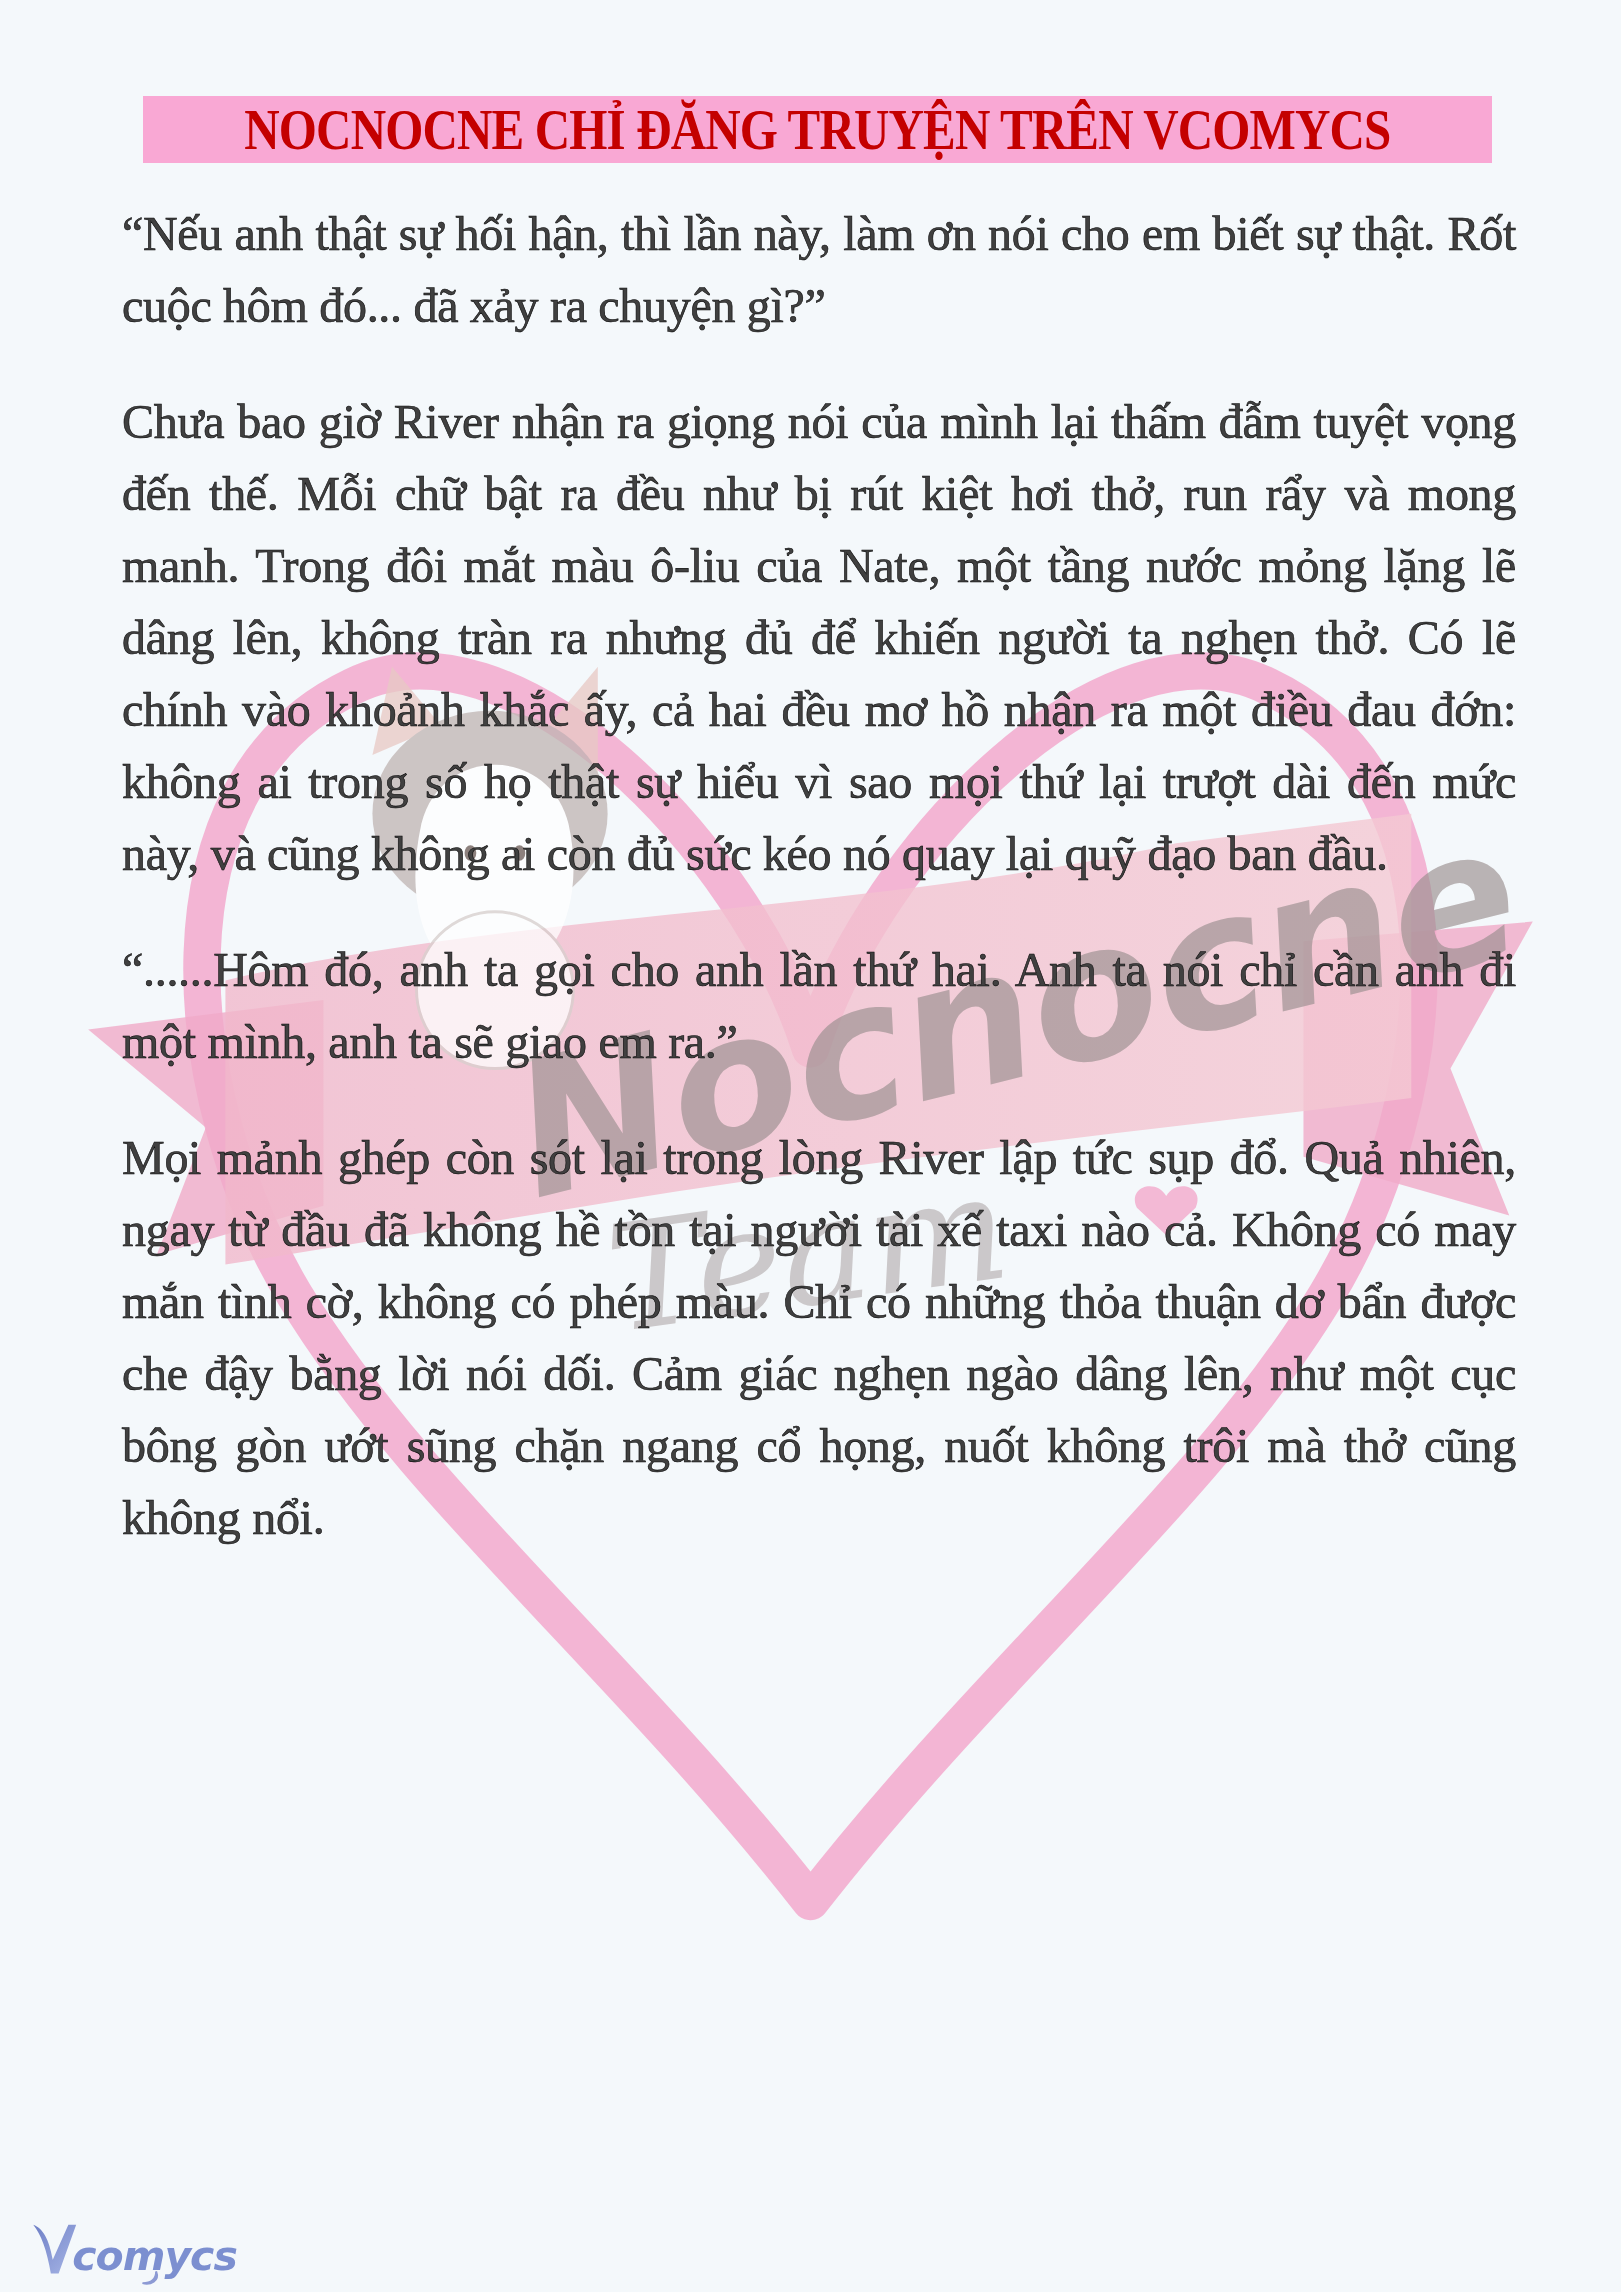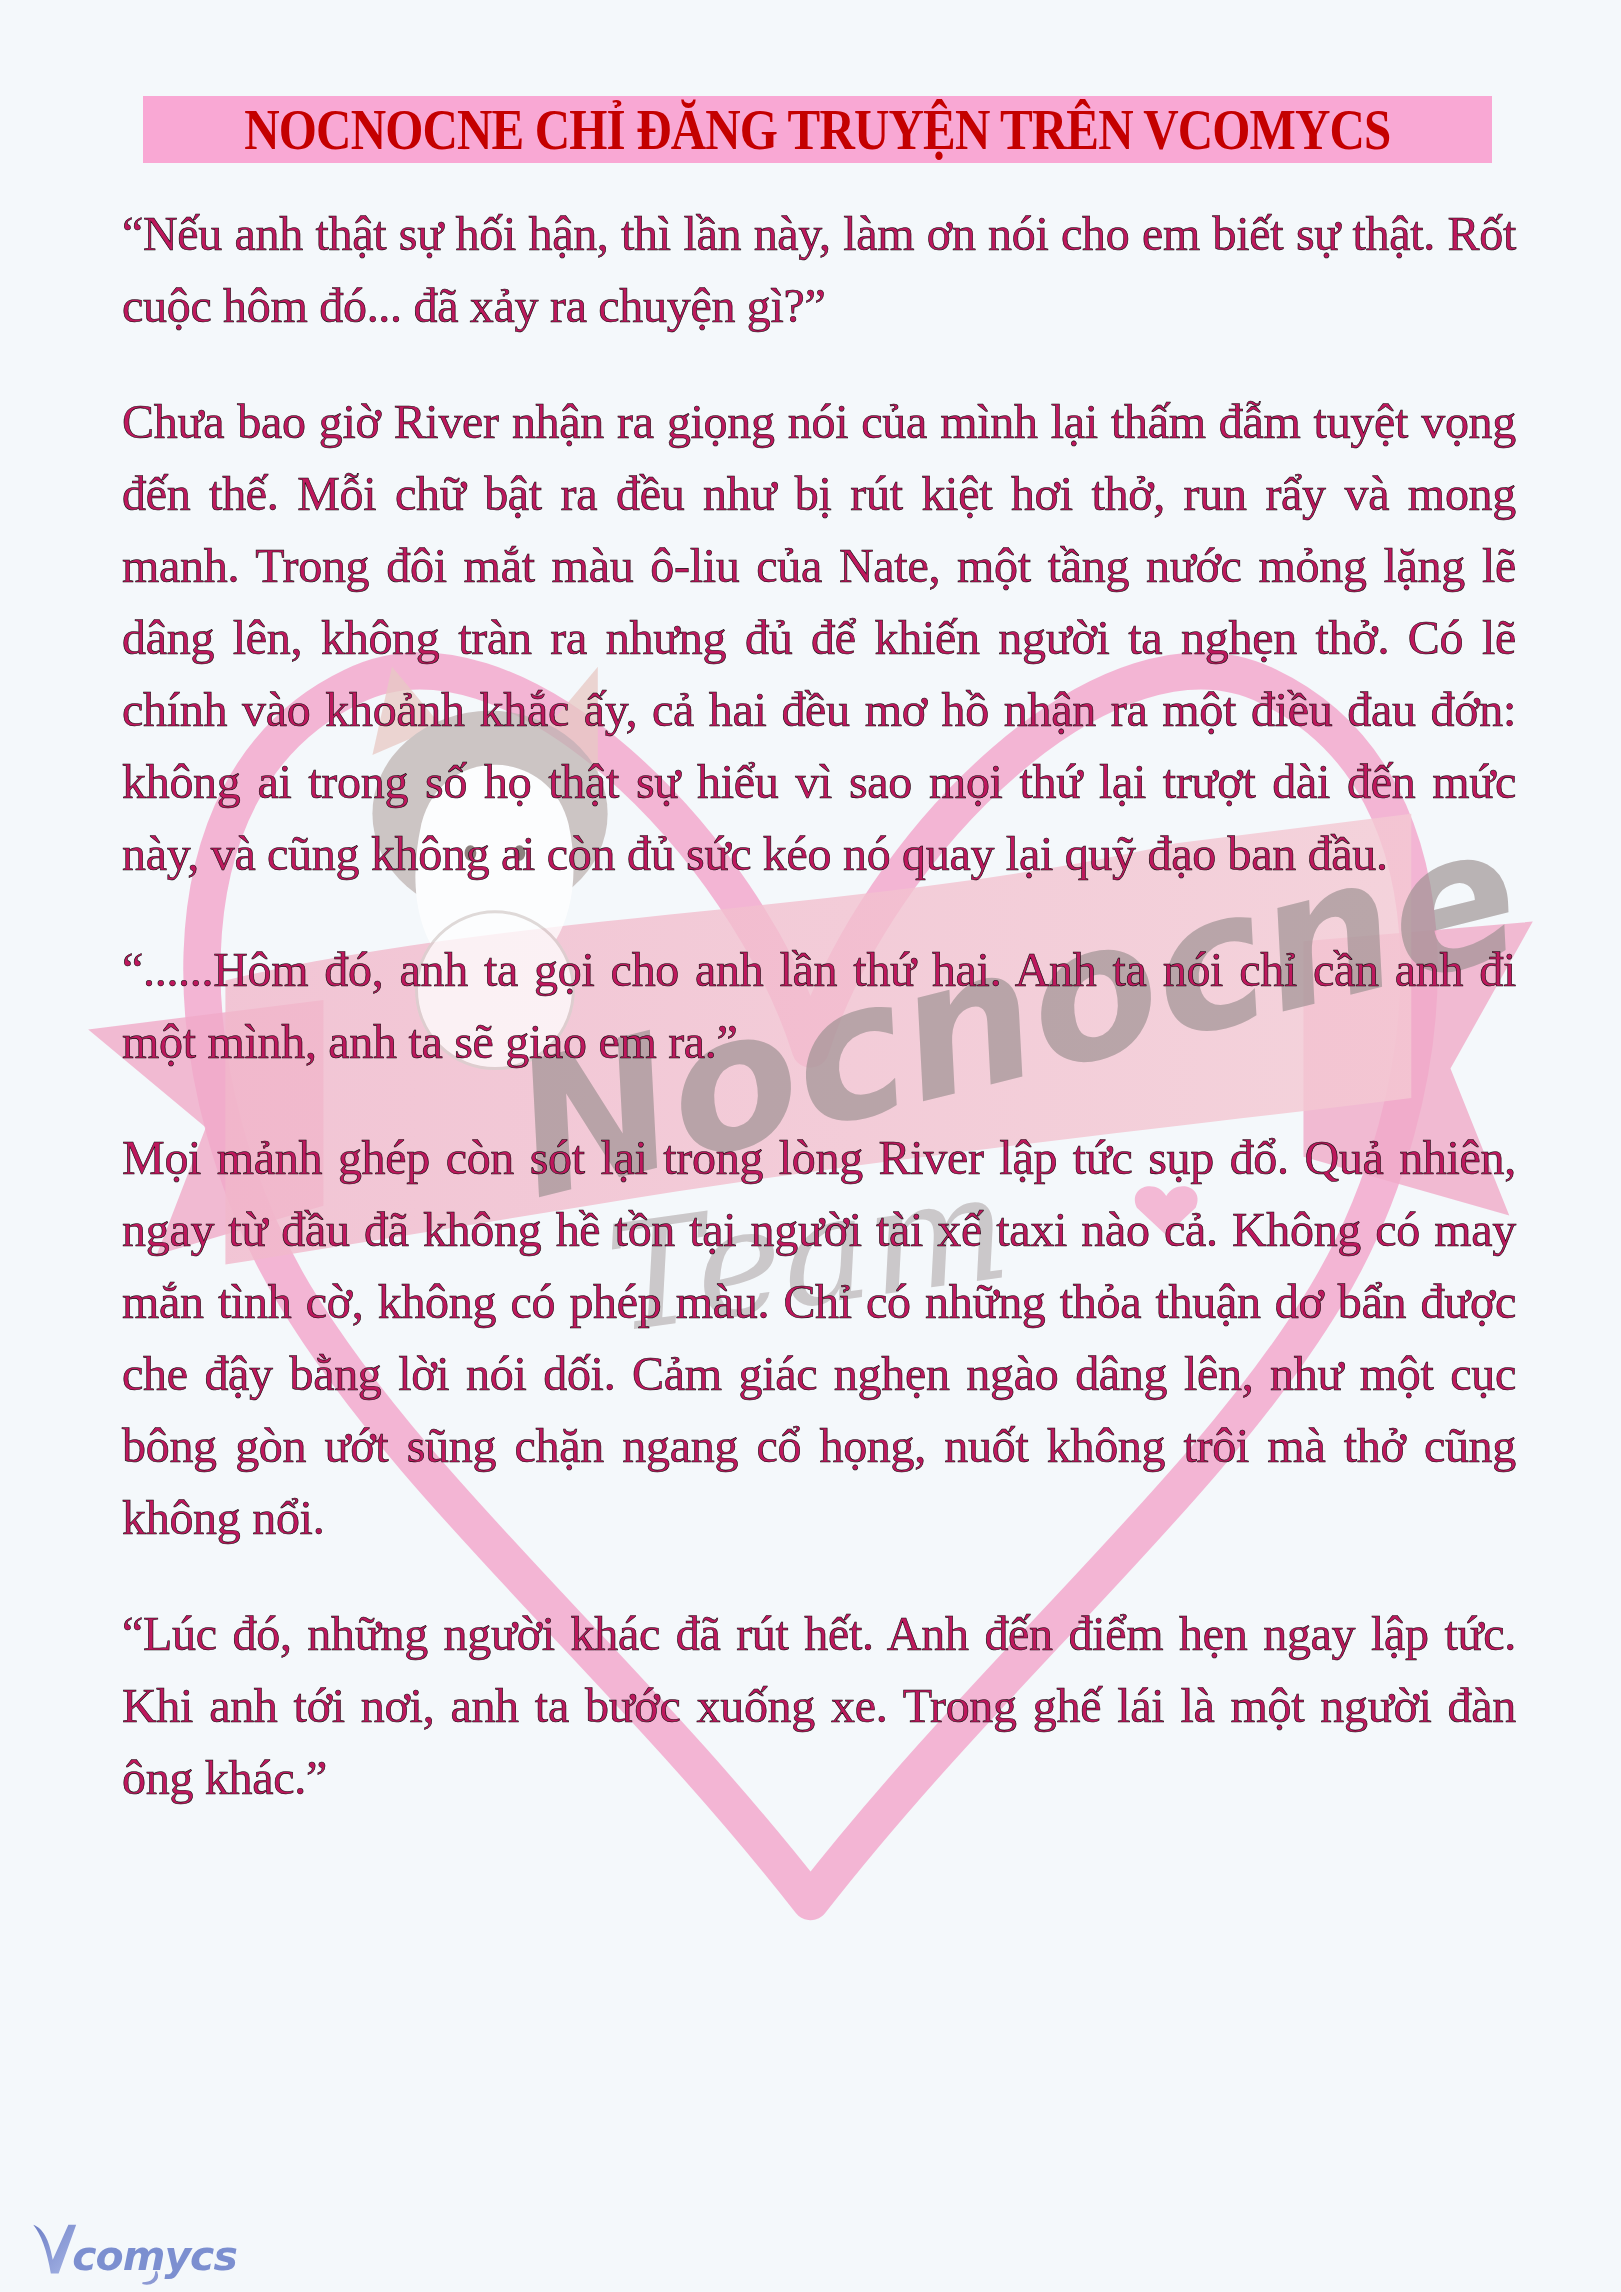--- a/index.html
+++ b/index.html
@@ -46,21 +46,21 @@
     transform: scaleX(0.86);
     transform-origin: center;
     margin: 0;
   }
   .content {
     position: absolute;
     left: 122px;
     top: 198px;
     width: 1394px;
     z-index: 2;
-    color: #be185d;
+    color: #404040;
   }
   .para {
     font-family: "Liberation Serif", "DejaVu Serif", serif;
     font-size: 48px;
     line-height: 72px;
     text-align: justify;
     text-align-last: left;
     margin: 0 0 44px 0;
     font-weight: 500;
     letter-spacing: -0.3px;
@@ -131,21 +131,20 @@
 
 <div class="title-wrap">
   <h1 class="title">NOCNOCNE CHỈ ĐĂNG TRUYỆN TRÊN VCOMYCS</h1>
 </div>
 
 <div class="content">
   <p class="para p1">“Nếu anh thật sự hối hận, thì lần này, làm ơn nói cho em biết sự thật. Rốt cuộc hôm đó... đã xảy ra chuyện gì?”</p>
   <p class="para p2">Chưa bao giờ River nhận ra giọng nói của mình lại thấm đẫm tuyệt vọng đến thế. Mỗi chữ bật ra đều như bị rút kiệt hơi thở, run rẩy và mong manh. Trong đôi mắt màu ô-liu của Nate, một tầng nước mỏng lặng lẽ dâng lên, không tràn ra nhưng đủ để khiến người ta nghẹn thở. Có lẽ chính vào khoảnh khắc ấy, cả hai đều mơ hồ nhận ra một điều đau đớn: không ai trong số họ thật sự hiểu vì sao mọi thứ lại trượt dài đến mức này, và cũng không ai còn đủ sức kéo nó quay lại quỹ đạo ban đầu.</p>
   <p class="para p3">“......Hôm đó, anh ta gọi cho anh lần thứ hai. Anh ta nói chỉ cần anh đi một mình, anh ta sẽ giao em ra.”</p>
   <p class="para p4">Mọi mảnh ghép còn sót lại trong lòng River lập tức sụp đổ. Quả nhiên, ngay từ đầu đã không hề tồn tại người tài xế taxi nào cả. Không có may mắn tình cờ, không có phép màu. Chỉ có những thỏa thuận dơ bẩn được che đậy bằng lời nói dối. Cảm giác nghẹn ngào dâng lên, như một cục bông gòn ướt sũng chặn ngang cổ họng, nuốt không trôi mà thở cũng không nổi.</p>
-  <p class="para p5">“Lúc đó, những người khác đã rút hết. Anh đến điểm hẹn ngay lập tức. Khi anh tới nơi, anh ta bước xuống xe. Trong ghế lái là một người đàn ông khác.”</p>
 </div>
 
 <div class="logo">
   <svg width="225" height="78" viewBox="0 0 230 80" xmlns="http://www.w3.org/2000/svg">
     <defs>
       <linearGradient id="logoGrad" x1="0" y1="0" x2="1" y2="1">
         <stop offset="0" stop-color="#6e7fc6"></stop>
         <stop offset="1" stop-color="#a7b6e6"></stop>
       </linearGradient>
     </defs>

